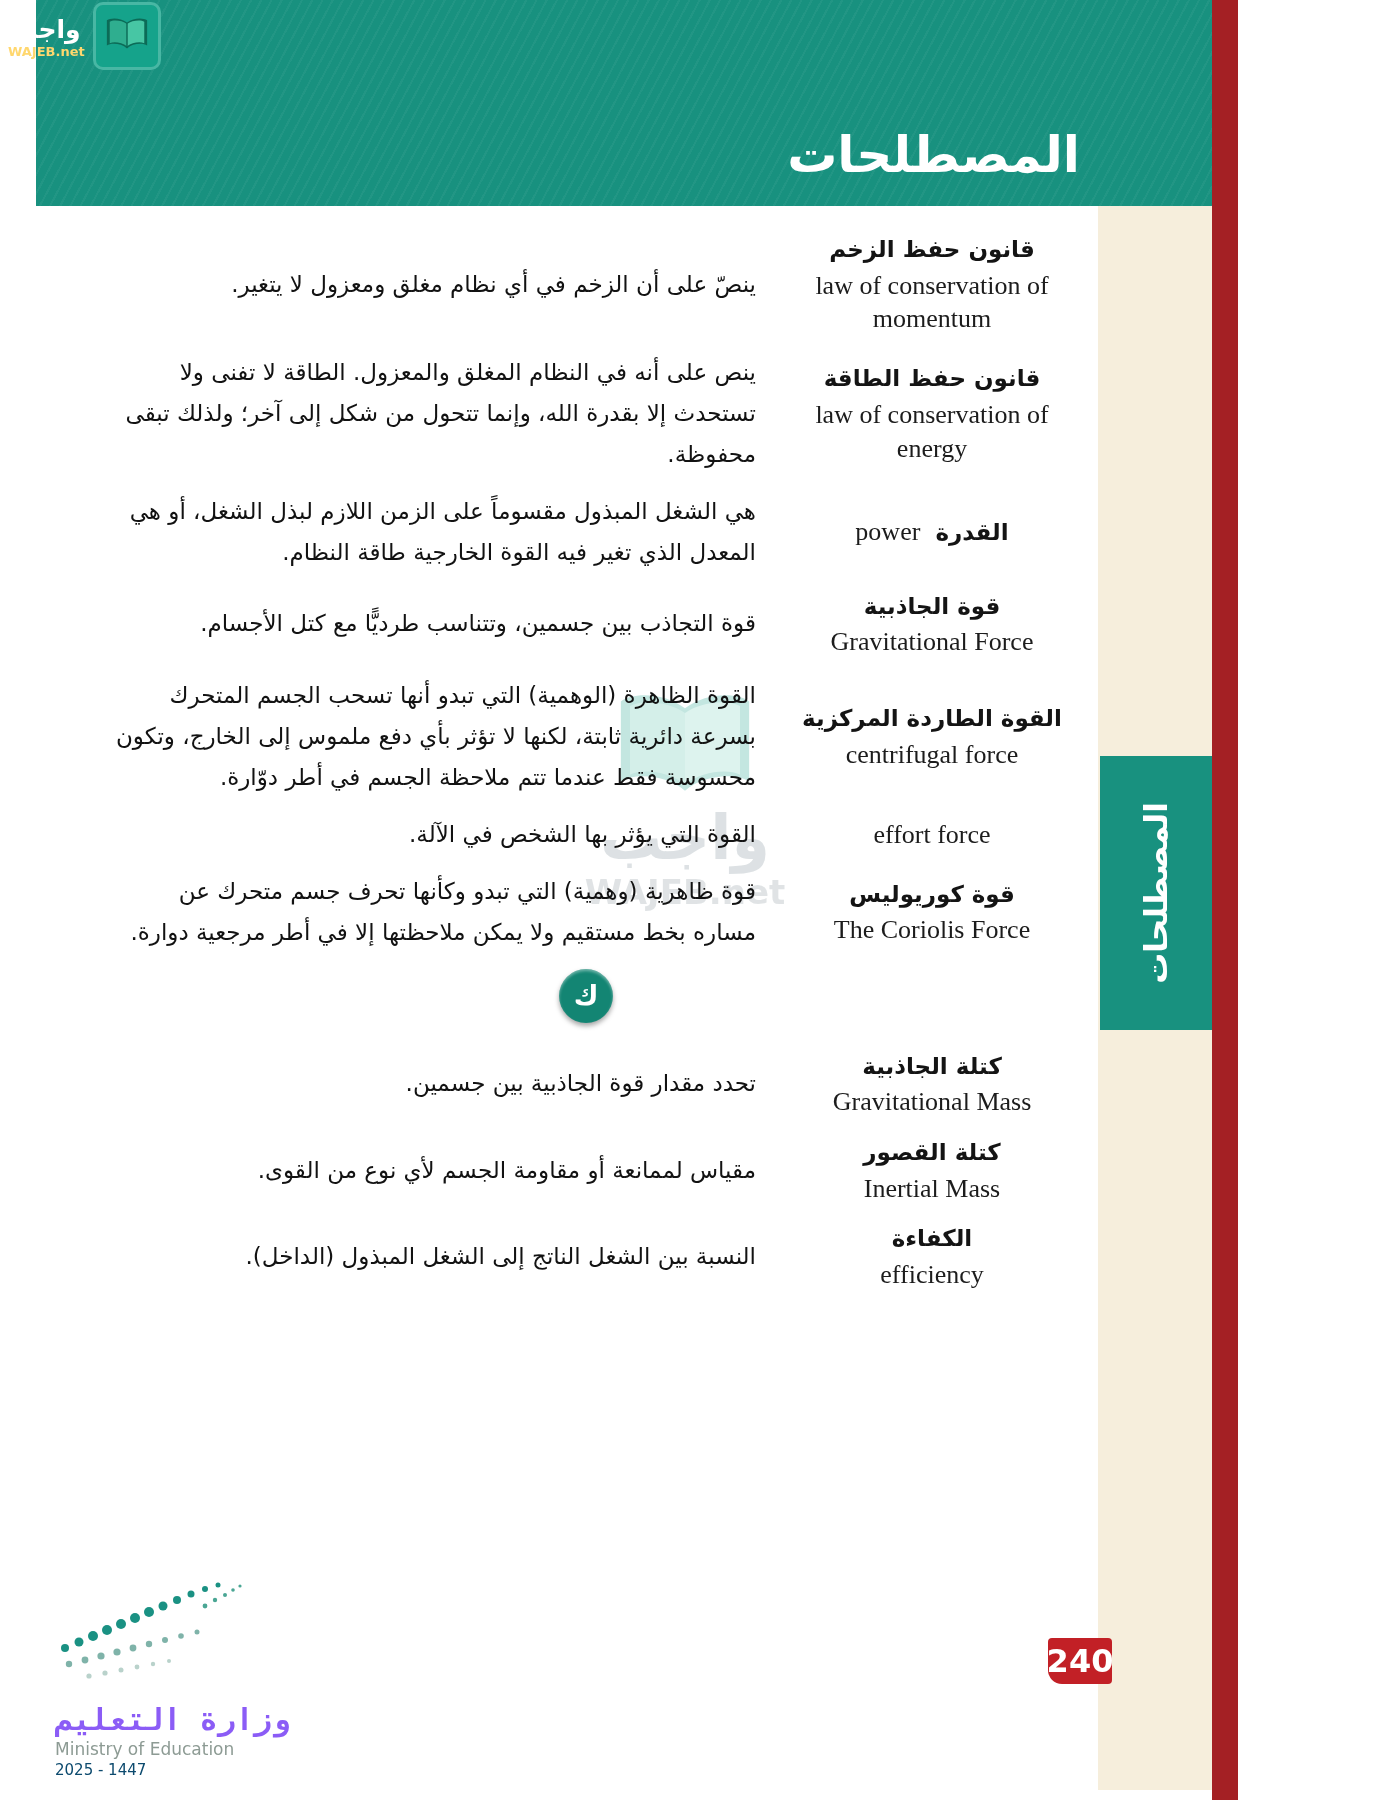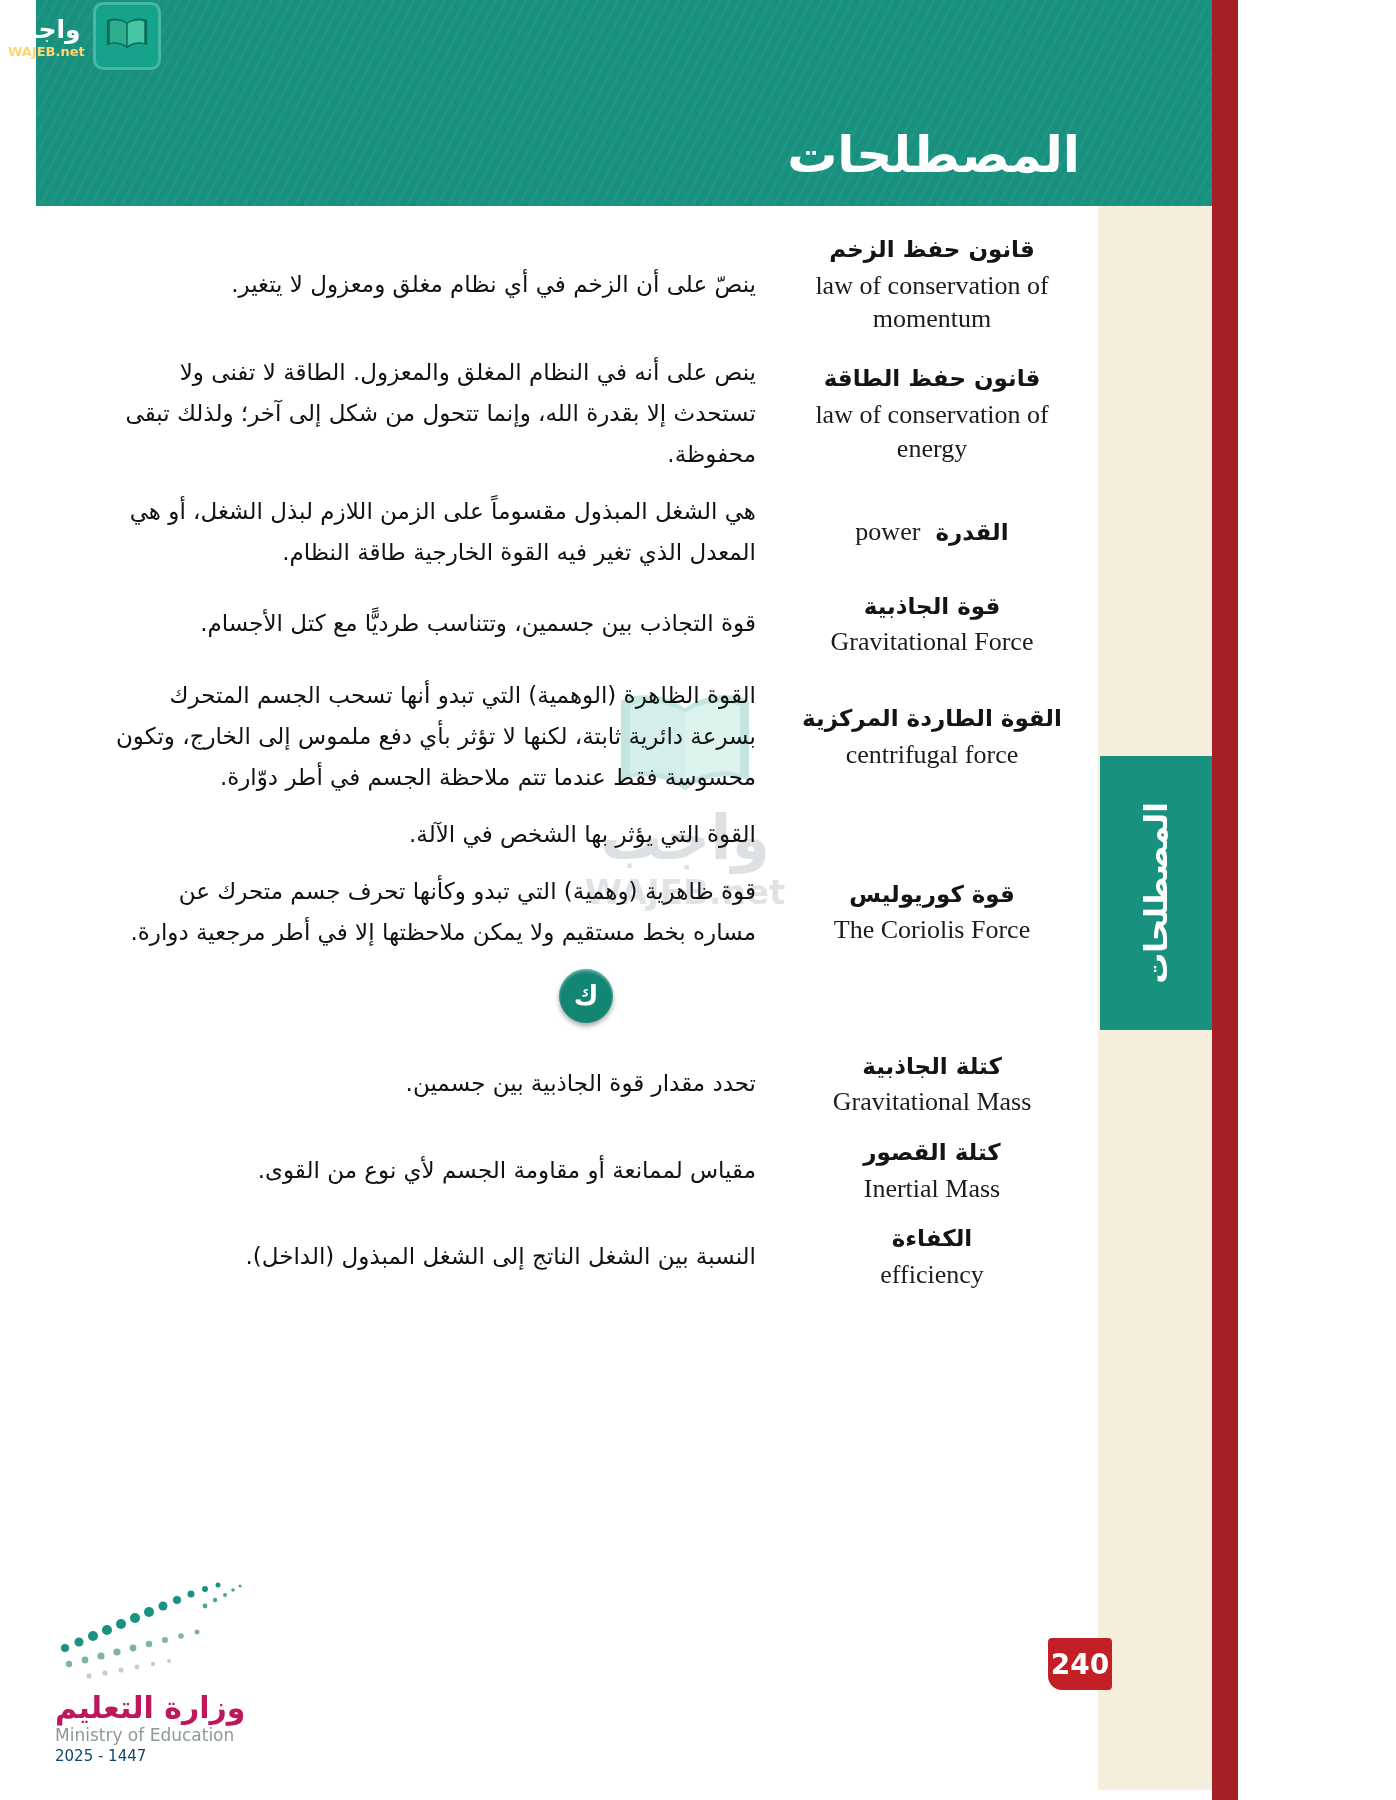--- a/index.html
+++ b/index.html
@@ -69,26 +69,26 @@
   .divider-row{display:flex;justify-content:center;margin:14px 0 26px;}
   .kaf-circle{
     width:54px;height:54px;border-radius:50%;
     background:radial-gradient(circle at 34% 28%,#3cbcа8,#2aa893 35%,#0e7a6a 95%);
     background-color:#138573;
     color:#ffffff;display:flex;align-items:center;justify-content:center;
     font-size:27px;font-weight:bold;box-shadow:0 3px 5px rgba(0,0,0,.35), inset 0 2px 3px rgba(255,255,255,.4);
   }
   
   .ministry{position:absolute;left:55px;top:1576px;width:260px;z-index:2;}
-  .ministry-ar{color:#be185d;font-weight:bold;font-size:30px;margin-top:0;}
+  .ministry-ar{color:#8b5cf6;font-weight:bold;font-size:30px;margin-top:12px;font-family:Liberation Mono, monospace;}
   .ministry-en{color:#8d9b94;font-size:17px;margin-top:0;}
   .ministry-year{color:#0c4a6e;font-size:15px;margin-top:2px;}
   .page-num{
-    position:absolute;left:1048px;top:1638px;width:64px;height:52px;
-    background:#c22026;color:#ffffff;font-weight:bold;font-size:28px;
+    position:absolute;left:1048px;top:1638px;width:64px;height:46px;
+    background:#c22026;color:#ffffff;font-weight:bold;font-size:32px;
     display:flex;align-items:center;justify-content:center;
     border-radius:4px 4px 4px 14px;z-index:2;
   }
 </style>
 </head>
 <body>
 
 <div class="teal-band">
   <div class="band-title">المصطلحات</div>
 </div>
@@ -166,20 +166,21 @@
   <div class="entry">
     <div class="term">
       <div class="term-ar">القوة الطاردة المركزية</div>
       <div class="term-en">centrifugal force</div>
     </div>
     <div class="definition">القوة الظاهرة (الوهمية) التي تبدو أنها تسحب الجسم المتحرك بسرعة دائرية ثابتة، لكنها لا تؤثر بأي دفع ملموس إلى الخارج، وتكون محسوسة فقط عندما تتم ملاحظة الجسم في أطر دوّارة.</div>
   </div>
 
   <div class="entry">
     <div class="term">
+      <div class="term-en">effort force</div>
     </div>
     <div class="definition">القوة التي يؤثر بها الشخص في الآلة.</div>
   </div>
 
   <div class="entry">
     <div class="term">
       <div class="term-ar">قوة كوريوليس</div>
       <div class="term-en">The Coriolis Force</div>
     </div>
     <div class="definition">قوة ظاهرية (وهمية) التي تبدو وكأنها تحرف جسم متحرك عن مساره بخط مستقيم ولا يمكن ملاحظتها إلا في أطر مرجعية دوارة.</div>

